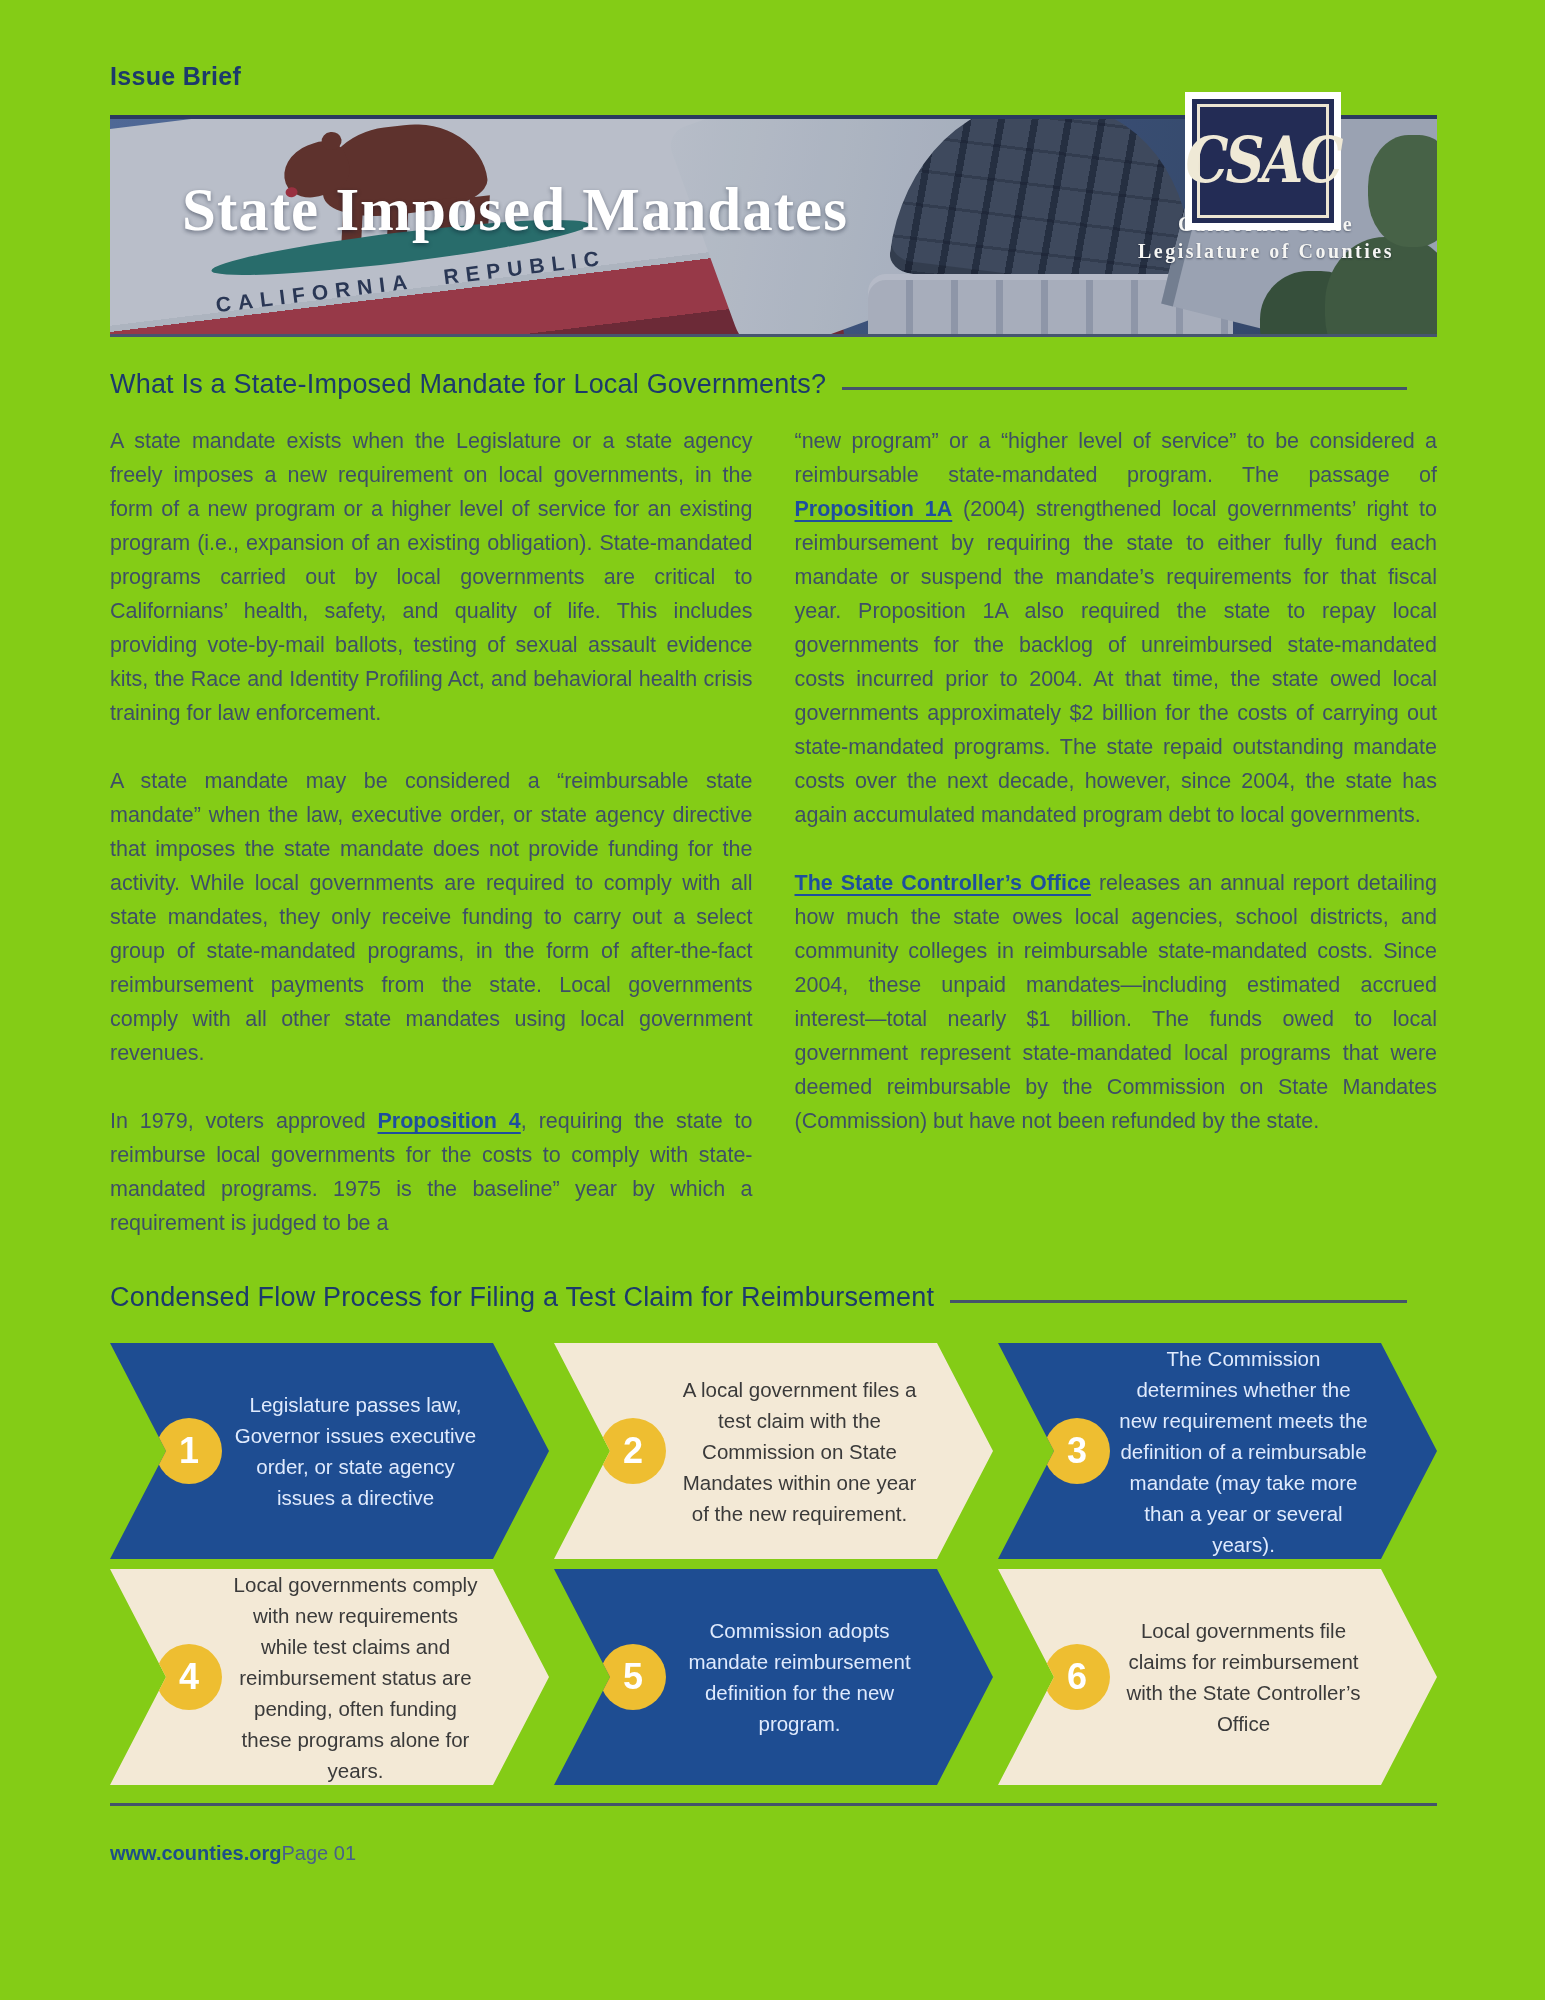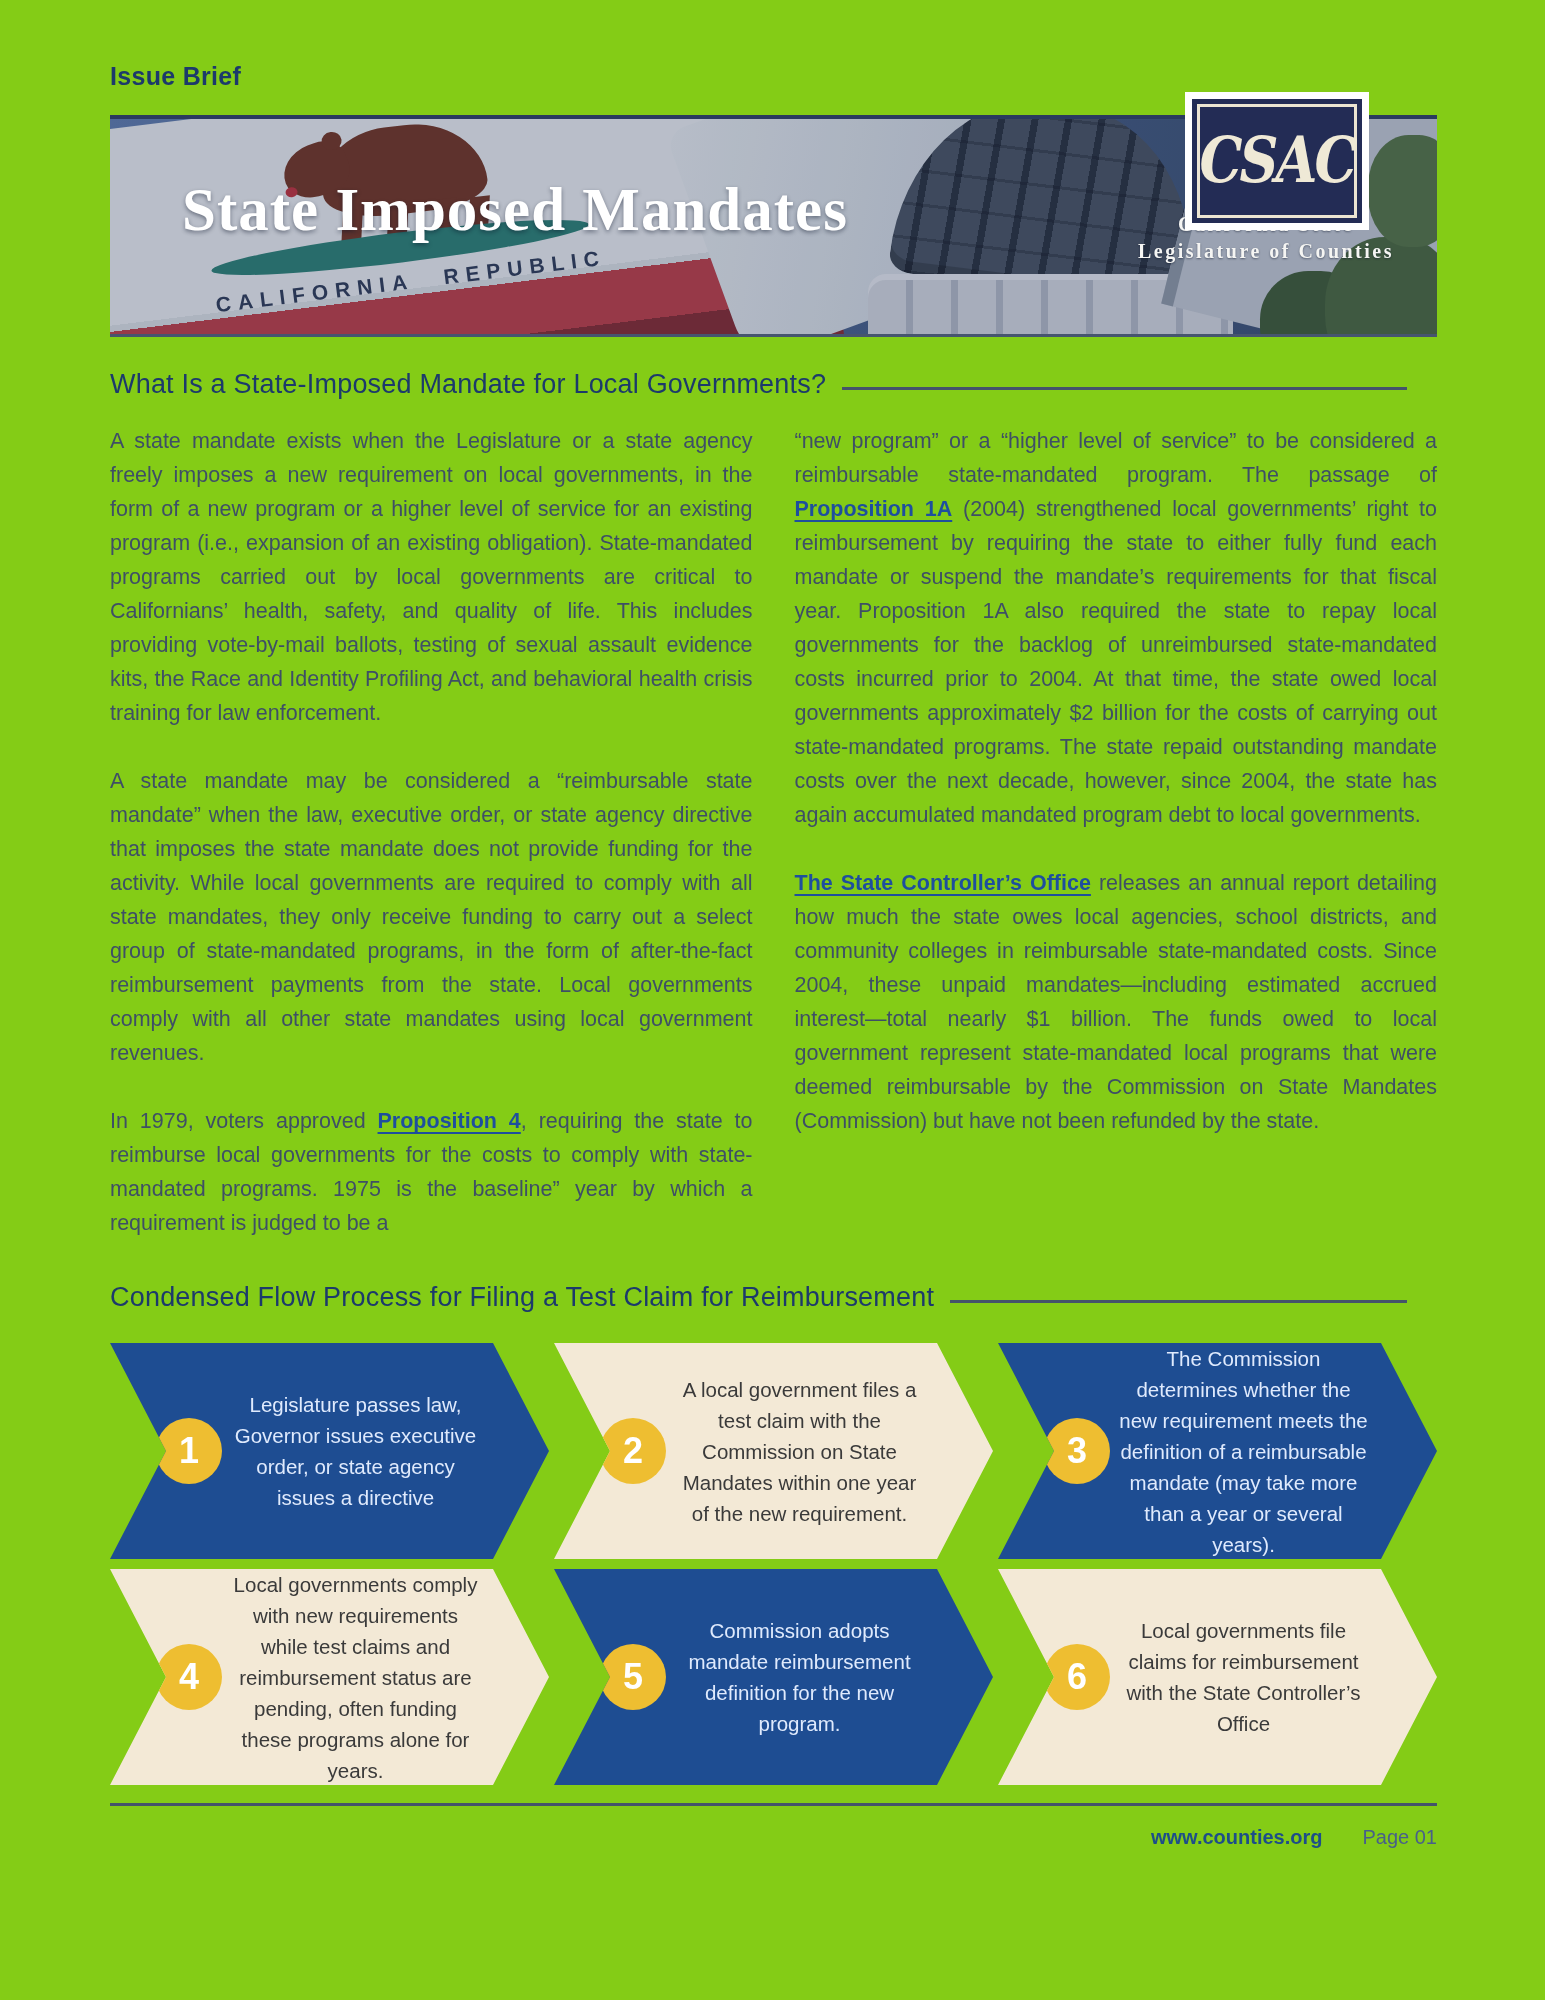--- a/index.html
+++ b/index.html
@@ -44,21 +44,21 @@
   .tree { position:absolute; border-radius:46% 42% 44% 46%; }
   .tree1 { left:1215px; top:118px; width:130px; height:145px; background:#47633f; }
   .tree2 { left:1150px; top:152px; width:105px; height:105px; background:#3c5738; }
   .tree3 { left:1258px; top:16px; width:88px; height:112px; background:#516e46; }
   .tint { position:absolute; inset:0; background:rgba(28,44,78,.18); }
   .banner-title { position:absolute; left:72px; top:56px; font-family:"Liberation Serif", serif; font-weight:700;
                   font-size:61px; color:#ffffff; letter-spacing:1px; text-shadow:0 2px 4px rgba(10,20,40,.45); white-space:nowrap; }
   .org { position:absolute; left:938px; top:92px; width:436px; text-align:center;
          font-family:"Liberation Serif", serif; font-weight:700; color:#f5f5f3;
          font-size:20px; letter-spacing:2.5px; line-height:27px; text-shadow:0 1px 2px rgba(10,20,40,.5); }
-  .logo { position:absolute; left:1185px; top:92px; width:184px; height:138px; background:#ffffff; padding:7px; }
+  .logo { position:absolute; left:1185px; top:92px; width:156px; height:138px; background:#ffffff; padding:7px; }
   .logo-inner { width:100%; height:100%; background:#232c55; position:relative;
                 display:flex; align-items:center; justify-content:center; }
   .logo-frame { position:absolute; inset:5px; border:3px solid #ece5d2; }
   .logo-text { font-family:"DejaVu Serif", serif; font-style:italic; font-weight:700; font-size:54px;
                color:#efe9d6; letter-spacing:-3px; transform:scaleY(1.18); margin-top:-2px; }
 
   
   .sec-head { display:flex; align-items:center; margin-top:32px; }
   .sec-head h2 { font-size:27px; font-weight:400; color:#1c3a6b; letter-spacing:.2px; white-space:nowrap; }
   .sec-head .rule { flex:1; border-top:3px solid #44546a; margin:8px 30px 0 16px; }
@@ -80,21 +80,21 @@
           clip-path:polygon(0% 0%, calc(100% - 56px) 0%, 100% 50%, calc(100% - 56px) 100%, 0% 100%, 56px 50%); }
   .chev.blue { background:#1e4d92; color:#dfeafd; }
   .chev.cream { background:#f3e9d6; color:#3a3a3a; }
   .chev-num { position:absolute; left:46px; top:50%; transform:translateY(-50%); width:66px; height:66px;
               border-radius:50%; background:#eebe31; color:#ffffff; font-size:36px; font-weight:700;
               display:flex; align-items:center; justify-content:center; }
   .chev-text { width:100%; padding:0 68px 0 120px; text-align:center; font-size:20.5px; line-height:31px; }
 
   
   .footer-rule { margin-top:18px; border-top:3px solid #44546a; }
-  .footer { display:flex; justify-content:flex-end; align-items:baseline; margin-top:20px; font-size:20px;gap:40px; }
+  .footer { display:flex; justify-content:flex-start; align-items:baseline; margin-top:36px; font-size:20px; }
   .site { color:#1d4e89; font-weight:700; text-decoration:none; cursor:pointer; }
   .pg { color:#48608a; }
 </style>
 </head>
 <body>
 
 <div class="page">
   <div class="content">
 
     <div class="brief-label">Issue Brief</div>

